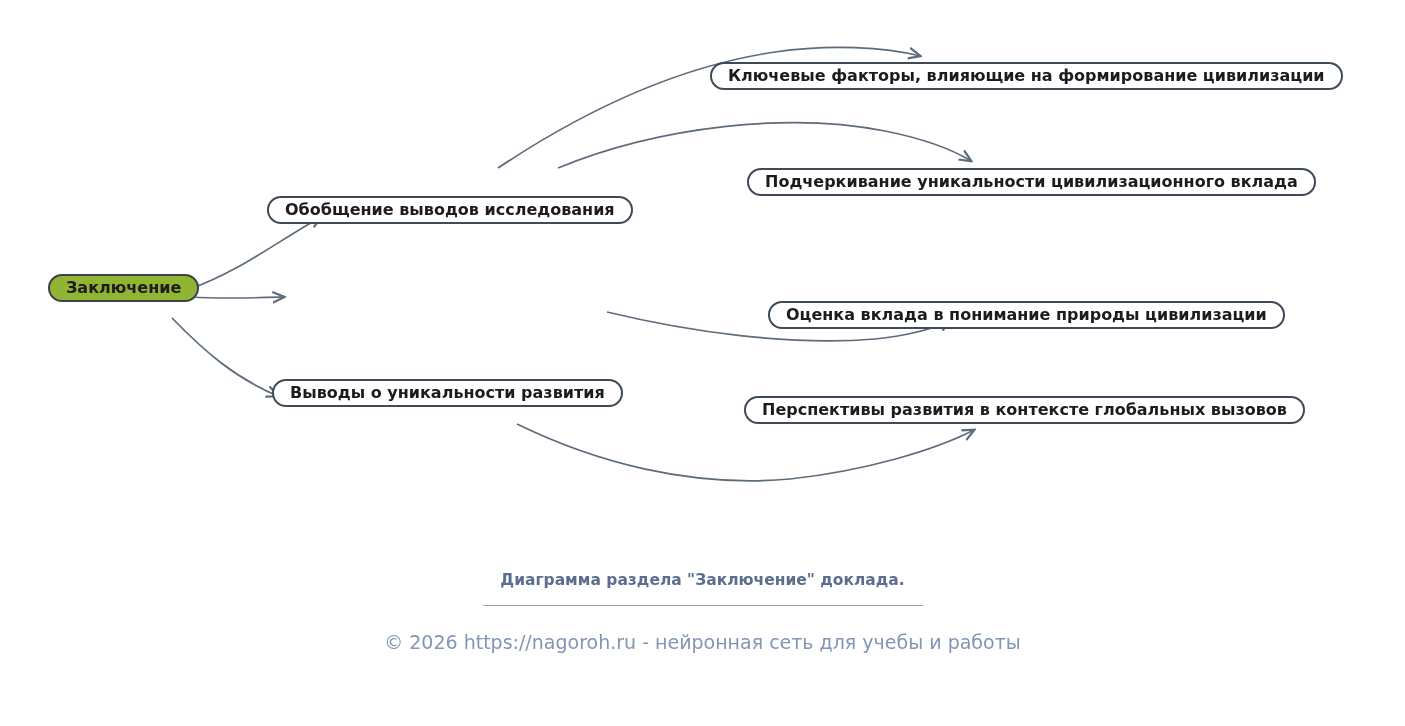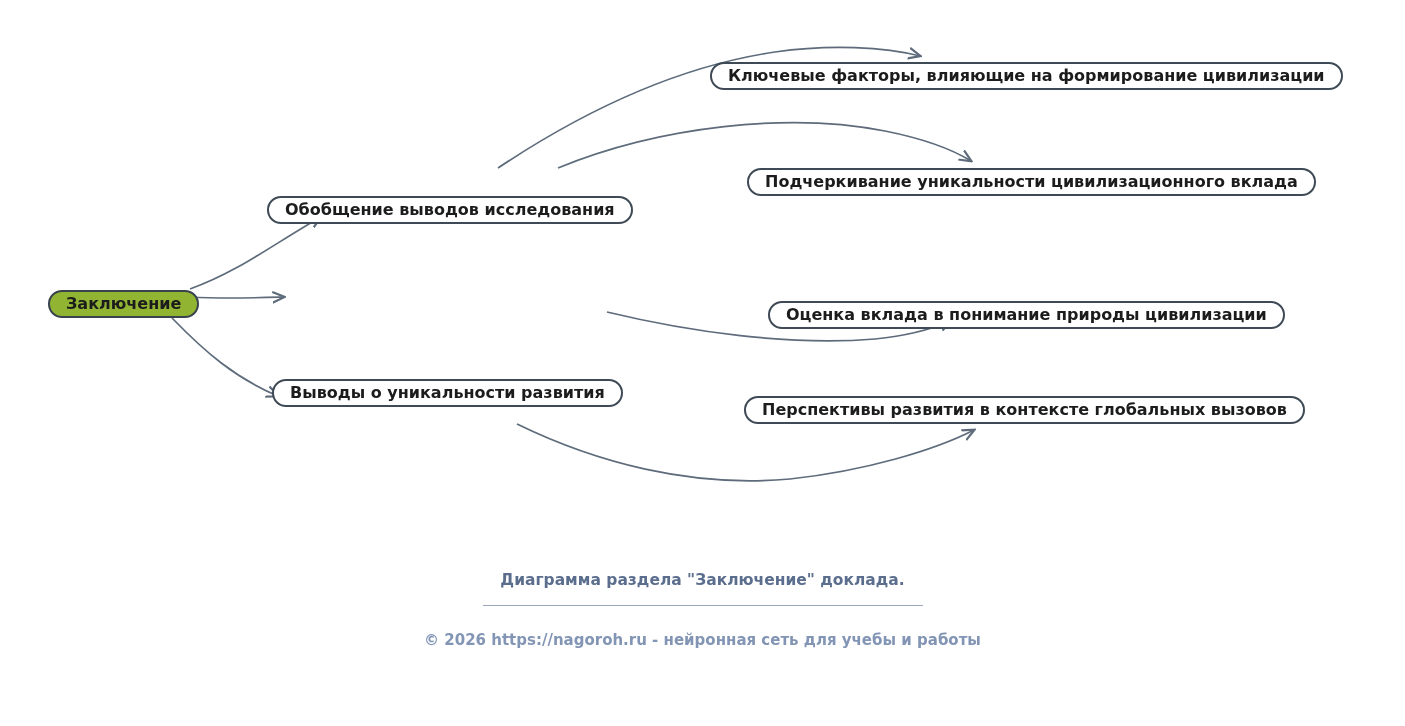--- a/index.html
+++ b/index.html
@@ -30,21 +30,20 @@
     padding: 0 16px;
     font-size: 16px;
     font-weight: 700;
     color: #1c1c1c;
     line-height: 24px;
     white-space: nowrap;
   }
   .node.root {
     background: #92b433;
     border-color: #39434e;
-    margin-top: 16px;
   }
   .footer {
     position: absolute;
     left: 0;
     width: 100%;
     z-index: 1;
     text-align: center;
   }
   .caption {
     top: 571px;
@@ -58,22 +57,22 @@
     left: 50%;
     transform: translateX(-50%);
     width: 440px;
     border: 0;
     border-top: 1px solid #9aa7bb;
     margin: 0;
     z-index: 1;
   }
   .copyright {
     top: 631px;
-    font-size: 15px;
-    font-weight: 700;
+    font-size: 19px;
+    font-weight: 400;
     color: #8295b4;
   }
 </style>
 </head>
 <body>
 
 <div class="canvas">
 
   <svg class="edges" width="1405" height="726" viewBox="0 0 1405 726">
     <defs>

